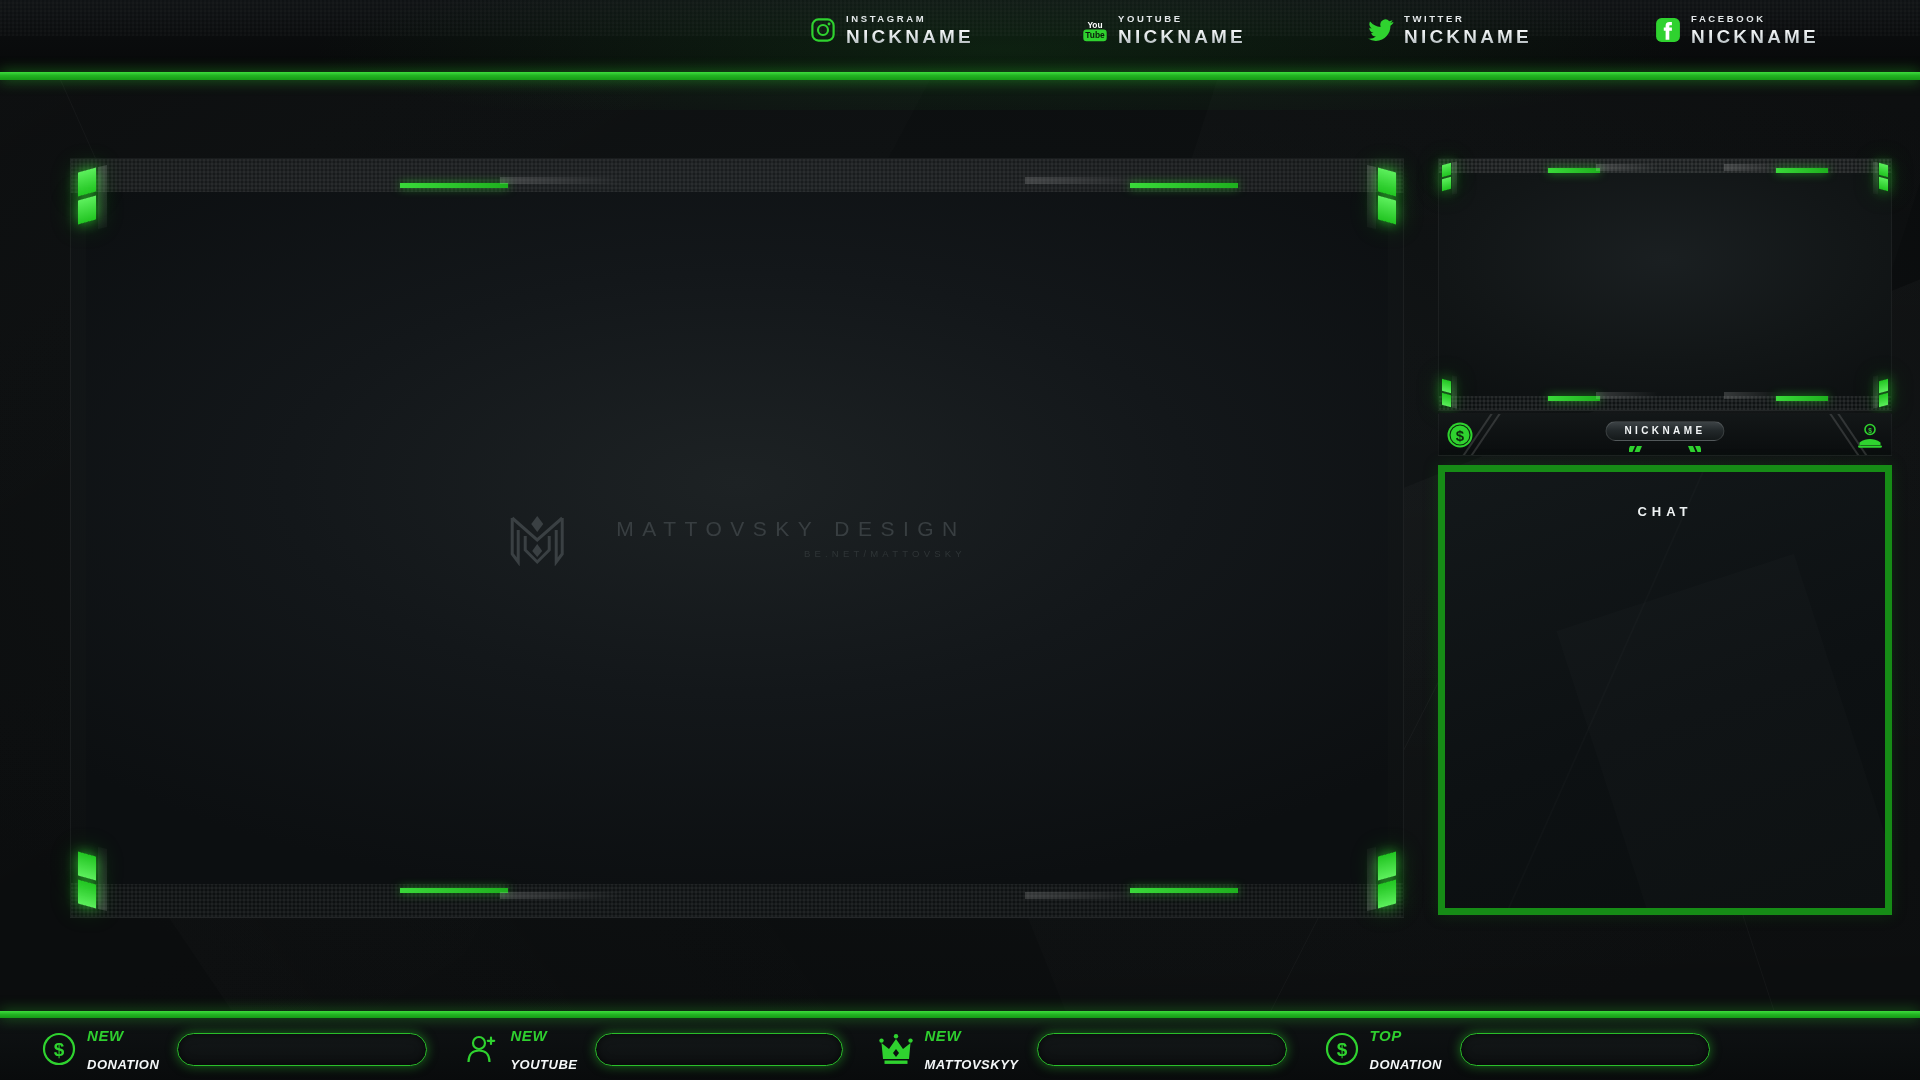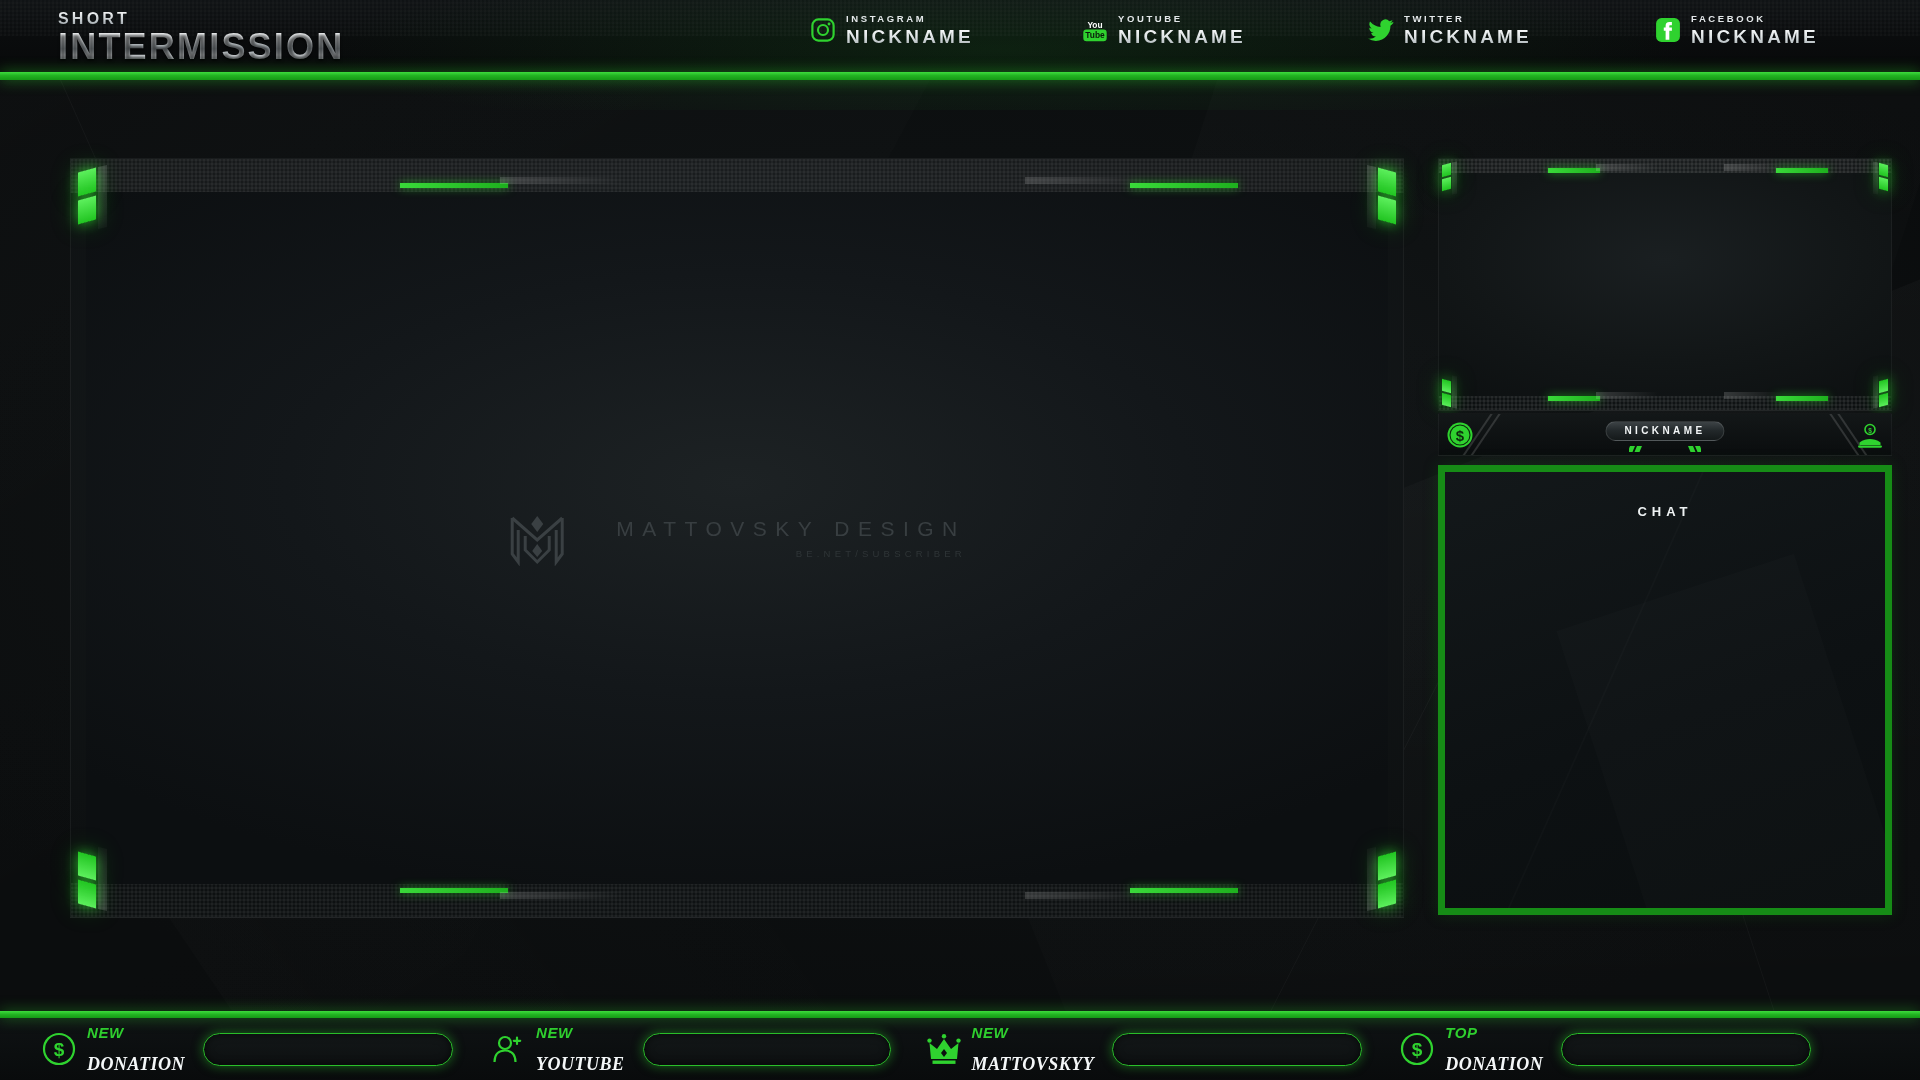--- a/index.html
+++ b/index.html
@@ -237,22 +237,22 @@
     display:flex; align-items:center; z-index:6;
   }
   .alert { display:flex; align-items:center; height:62px; }
   .alert .aic { width:34px; height:34px; flex:none; margin-right:11px; }
   .alert .labels { line-height:1; margin-right:18px; white-space:nowrap; }
   .alert .l1 {
     font-size:15px; font-weight:bold; font-style:italic; color:#2fcf2f;
     letter-spacing:.6px; display:block; margin-bottom:15px;
   }
   .alert .l2 {
-    font-size:18px; font-weight:bold; font-style:italic; color:#f4f7f8;
-    letter-spacing:.5px; display:block;font-family:Liberation Serif, serif;
+    font-size:13px; font-weight:bold; font-style:italic; color:#f4f7f8;
+    letter-spacing:.5px; display:block;
   }
   .alert .field {
     height:33px; border-radius:17px;
     background:linear-gradient(180deg,#131718 0%,#0d1011 100%);
     border:1.5px solid #2abf2a;
     box-shadow:0 0 11px rgba(42,200,42,.5), inset 0 0 9px rgba(0,0,0,.65);
   }
 </style>
 </head>
 <body>
@@ -263,24 +263,20 @@
   <div class="poly p3"></div>
   <div class="poly p4"></div>
   <div class="line" style="left:60px;  top:80px;  width:1px; height:760px; transform:rotate(-24deg);"></div>
   <div class="line" style="left:1500px;top:560px; width:1px; height:620px; transform:rotate(27deg);"></div>
   <div class="line" style="left:1640px;top:600px; width:1px; height:560px; transform:rotate(-18deg);"></div>
 </div>
 
 <div id="header">
   <div id="header-glow"></div>
 
-  <div id="brand">
-    <div class="short">SHORT</div>
-    <div class="main">INTERMISSION</div>
-  </div>
 
   <div class="social" style="left:810px;">
     <svg class="ico" viewBox="0 0 24 24">
       <rect x="2.2" y="2.2" width="19.6" height="19.6" rx="5.6" fill="none" stroke="#2fd22f" stroke-width="2"></rect>
       <circle cx="12" cy="12" r="4.6" fill="none" stroke="#2fd22f" stroke-width="2"></circle>
       <circle cx="17.6" cy="6.4" r="1.35" fill="#2fd22f"></circle>
     </svg>
     <span class="txt">
       <span class="plat">INSTAGRAM</span>
       <span class="nick">NICKNAME</span>
@@ -362,21 +358,21 @@
         <path d="M4 8 L4 44 L10 52 L10 20"></path>
         <path d="M54 8 L54 44 L48 52 L48 20"></path>
         <path d="M4 8 L29 30 L54 8"></path>
         <path d="M17 26 L17 40 L29 52 L41 40 L41 26"></path>
       </g>
       <path d="M29 6 L35 14 L29 22 L23 14 Z" fill="#3c4245"></path>
       <path d="M29 34 L34 41 L29 47 L24 41 Z" fill="#3c4245"></path>
     </svg>
     <div>
       <div class="wt1">MATTOVSKY DESIGN</div>
-      <div class="wt2">BE.NET/SUBSCRIBER</div>
+      <div class="wt2">BE.NET/MATTOVSKY</div>
     </div>
   </div>
 </div>
 
 <div id="webcam">
   <div class="wc-top"></div>
 
   <div class="edge-dash" style="left:110px; top:10px; width:52px;"></div>
   <div class="edge-smear" style="left:158px; top:6px;  width:62px;"></div>
   <div class="edge-dash" style="left:338px; top:10px; width:52px;"></div>

